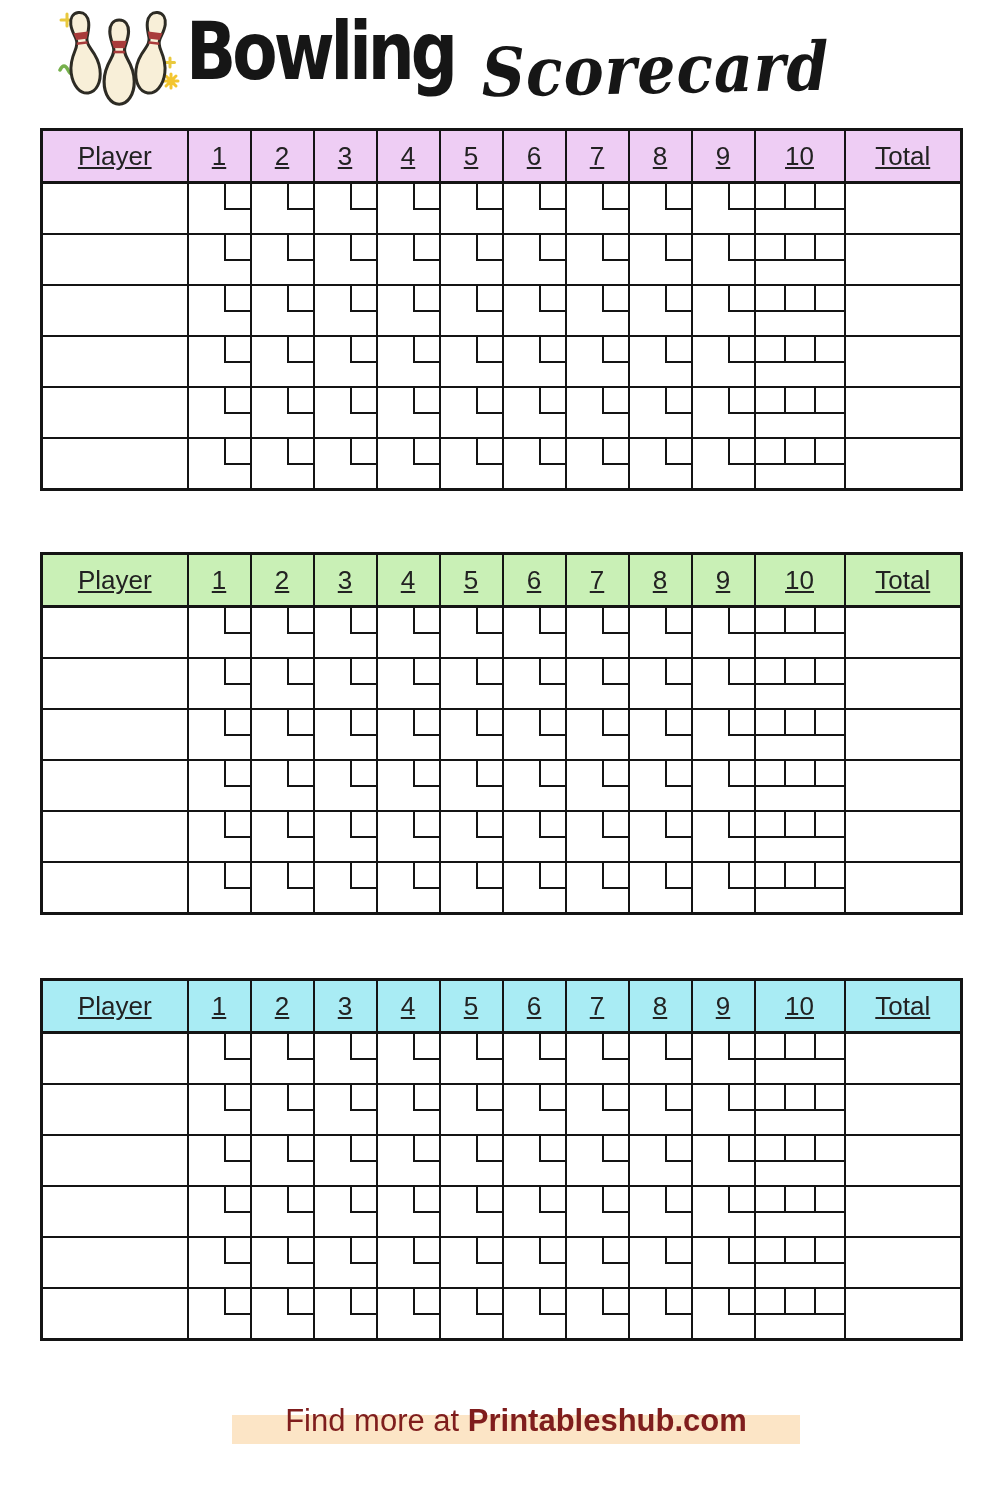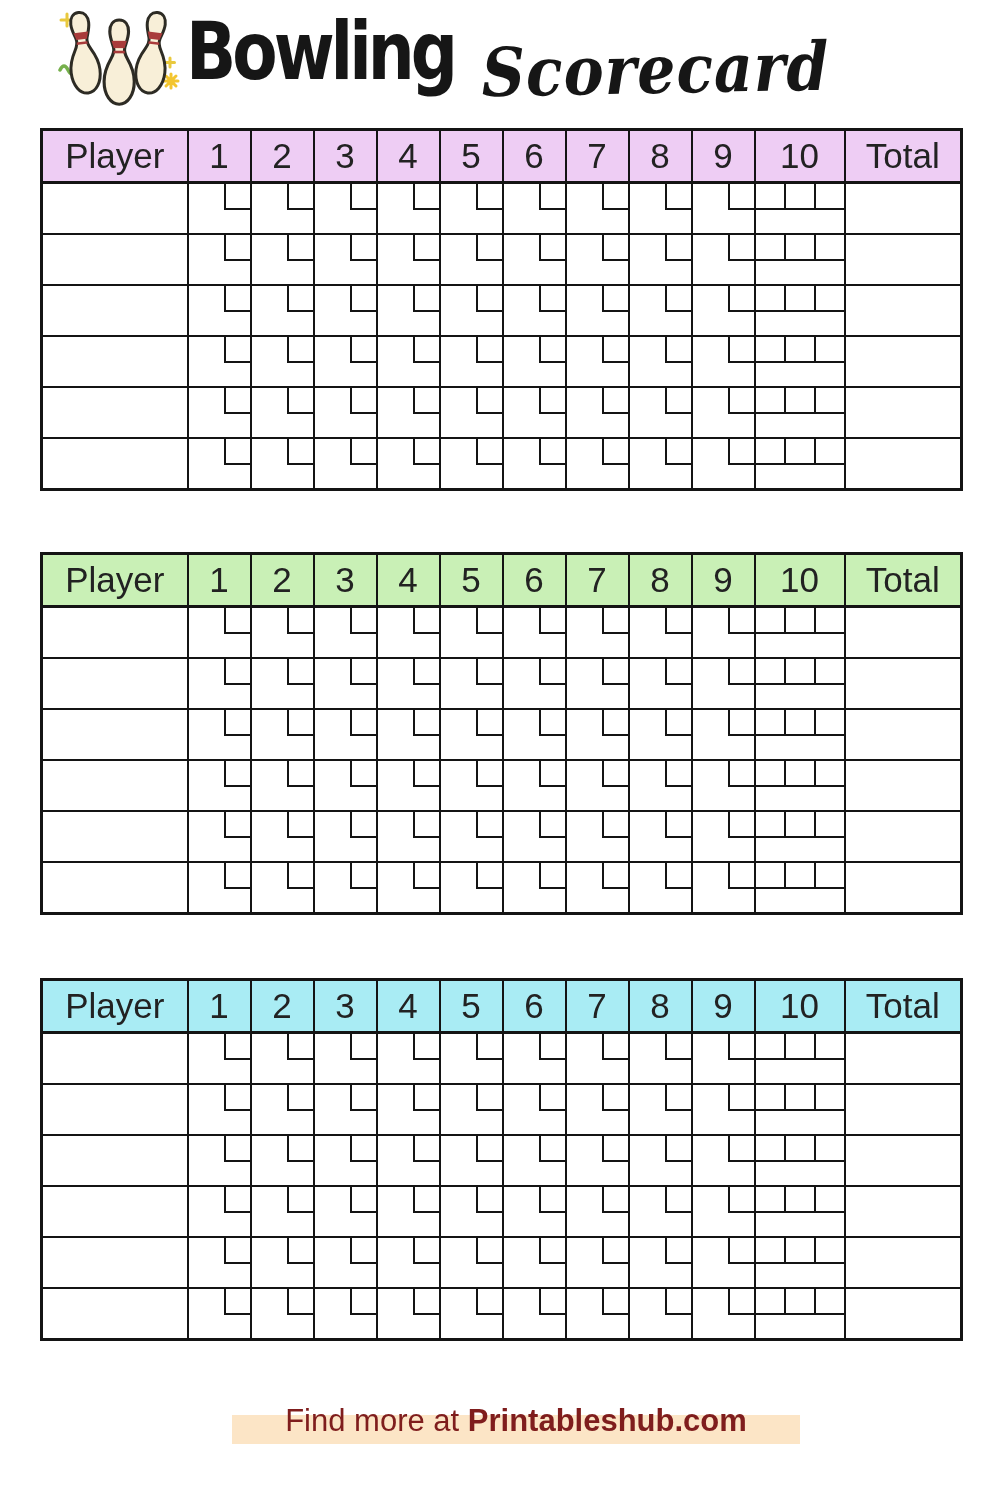--- a/index.html
+++ b/index.html
@@ -46,26 +46,27 @@
     width: 923px;
     border-collapse: collapse;
     table-layout: fixed;
     border: 3px solid #141414;
     background: #ffffff;
   }
   .scorecard th, .scorecard td { border: 2px solid #141414; padding: 0; }
   .scorecard thead th {
     background: var(--hdr, #eee);
     height: 50px;
-    font-size: 35px;
+    font-size: 26px;
     font-weight: 400;
     color: #222222;
     text-align: center;
     vertical-align: middle;
     border-bottom: 3px solid #141414;
+    text-decoration: underline;
   }
   .scorecard tbody td { height: 49px; position: relative; background: #ffffff; }
   .roll-box {
     position: absolute; top: 0; right: 0;
     width: 26px; height: 26px;
     box-sizing: border-box;
     border-left: 2px solid #141414;
     border-bottom: 2px solid #141414;
   }
   .tenth-boxes {

